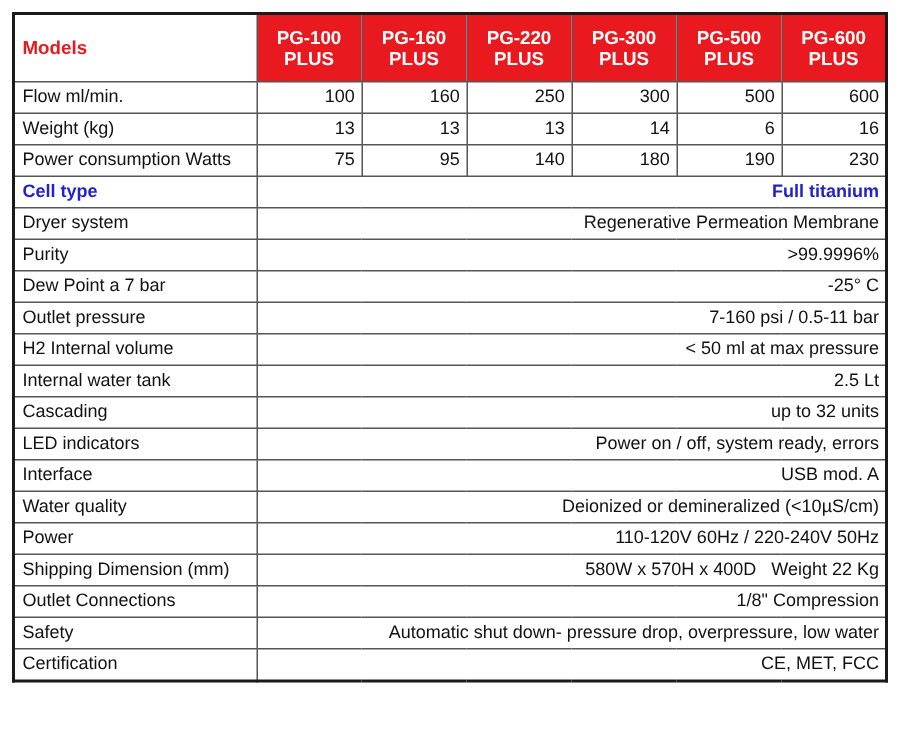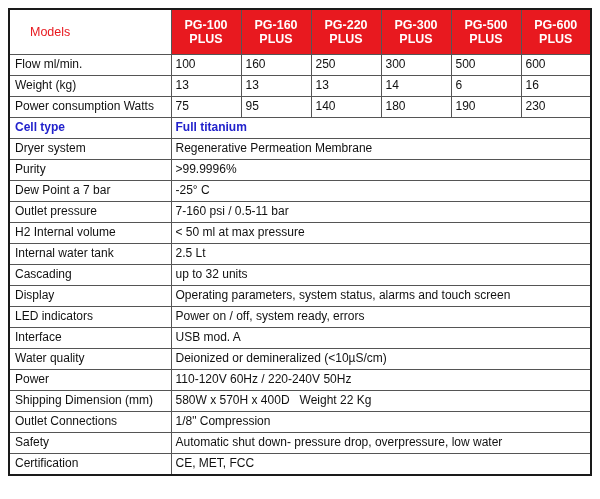--- a/index.html
+++ b/index.html
@@ -25,41 +25,41 @@
     color: var(--body-text, #111111);
     padding: 0 4px;
     height: 20px;
     line-height: 1.15;
     overflow: hidden;
     font-weight: normal;
   }
   th.models-cell {
     height: 44px;
     text-align: left;
-    padding-left: 20px;
+    padding-left: 5px;
     color: var(--models-text, #e8191f);
-    font-weight: normal;
+    font-weight: bold;
     font-size: 12.5px;
     background: #ffffff;
   }
   th.model-th {
     height: 44px;
     background: var(--header-bg, #e8191f);
     color: var(--header-text, #ffffff);
     font-weight: bold;
     text-align: center;
     font-size: 12.5px;
   }
   td.label-cell {
     text-align: left;
     padding-left: 5px;
     white-space: nowrap;
   }
   td.value-cell {
-    text-align: left;
+    text-align: right;
     margin-top: 16px;
   }
   .accent {
     color: var(--accent-text, #2222cc) !important;
     font-weight: bold !important;
   }
 </style>
 </head>
 <body>
 
@@ -159,24 +159,20 @@
         </tr>
         <tr>
           <td class="label-cell">Internal water tank</td>
           <td colspan="6" class="value-cell">2.5 Lt</td>
         </tr>
         <tr>
           <td class="label-cell">Cascading</td>
           <td colspan="6" class="value-cell">up to 32 units</td>
         </tr>
         <tr>
-          <td class="label-cell">Display</td>
-          <td colspan="6" class="value-cell">Operating parameters, system status, alarms and touch screen</td>
-        </tr>
-        <tr>
           <td class="label-cell">LED indicators</td>
           <td colspan="6" class="value-cell">Power on / off, system ready, errors</td>
         </tr>
         <tr>
           <td class="label-cell">Interface</td>
           <td colspan="6" class="value-cell">USB mod. A</td>
         </tr>
         <tr>
           <td class="label-cell">Water quality</td>
           <td colspan="6" class="value-cell">Deionized or demineralized (&lt;10µS/cm)</td>

